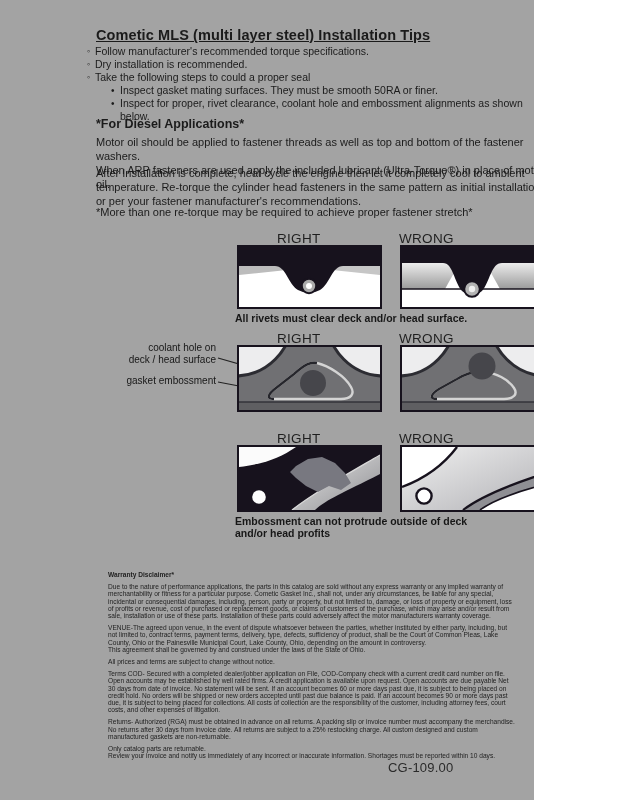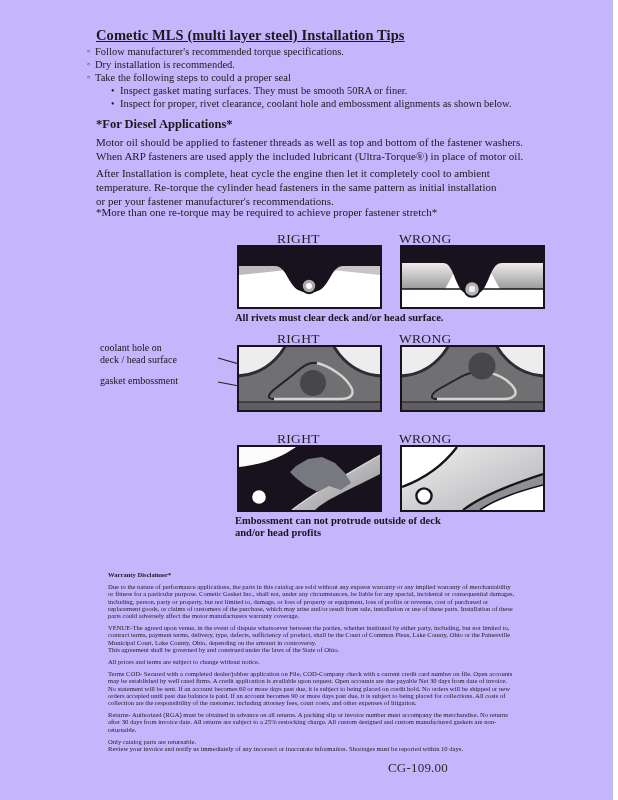--- a/index.html
+++ b/index.html
@@ -1,18 +1,18 @@
 <!DOCTYPE html>
 <html><head>
 <meta charset="utf-8">
 <style>
   html,body{margin:0;padding:0;background:#ffffff;}
   .page{
-    position:relative;width:613px;height:800px;background:#c4b5fd;
-    font-family:Liberation Serif, serif;color:#1b1b1b;
+    position:relative;width:534px;height:800px;background:#a3a3a3;
+    font-family:Liberation Sans, sans-serif;color:#1b1b1b;
     overflow:hidden;
   }
   .abs{position:absolute;}
   .doc-title{
     left:96px;top:27px;font-size:14.5px;font-weight:bold;
     text-decoration:underline;letter-spacing:0.1px;white-space:nowrap;
   }
   .tips{left:87px;top:45px;font-size:10.5px;line-height:13px;}
   .tip-row{display:flex;}
   .tip-marker{width:8px;flex:0 0 8px;font-size:9px;line-height:13px;}
@@ -21,21 +21,21 @@
   .diesel-heading{left:96px;top:117px;font-size:12.5px;font-weight:bold;}
   .body-para{left:96px;font-size:11px;line-height:14px;white-space:pre-line;width:460px;}
   .p1{top:135px;}
   .p2{top:166px;}
   .note{top:205px;white-space:nowrap;}
   .dg-label{font-size:13.5px;font-weight:500;color:#1f1f1f;letter-spacing:0.3px;white-space:nowrap;}
   .panel{width:145px;border:2px solid #17121d;box-sizing:border-box;background:#fff;}
   .panel svg{display:block;width:100%;height:100%;}
   .h64{height:64px;} .h67{height:67px;}
   .caption{font-size:10.5px;font-weight:600;line-height:12px;white-space:nowrap;color:#171717;}
-  .callout{font-size:10px;line-height:11.5px;width:116px;color:#171717;}
+  .callout{font-size:10px;line-height:11.5px;text-align:right;width:116px;color:#171717;}
   .leader{pointer-events:none;}
   .disclaimer{left:108px;top:571px;width:407px;font-size:6.6px;line-height:7.2px;color:#222;}
   .disclaimer .hd{font-weight:bold;margin:0 0 5px 0;}
   .disclaimer p{margin:0 0 5px 0;}
   .disclaimer .tight{margin:0;}
   .disclaimer .gap-after{margin:0 0 5px 0;}
   .footer-code{left:388px;top:760px;font-size:13px;color:#2a2a2a;letter-spacing:0.2px;}
 </style>
 </head>
 <body>

